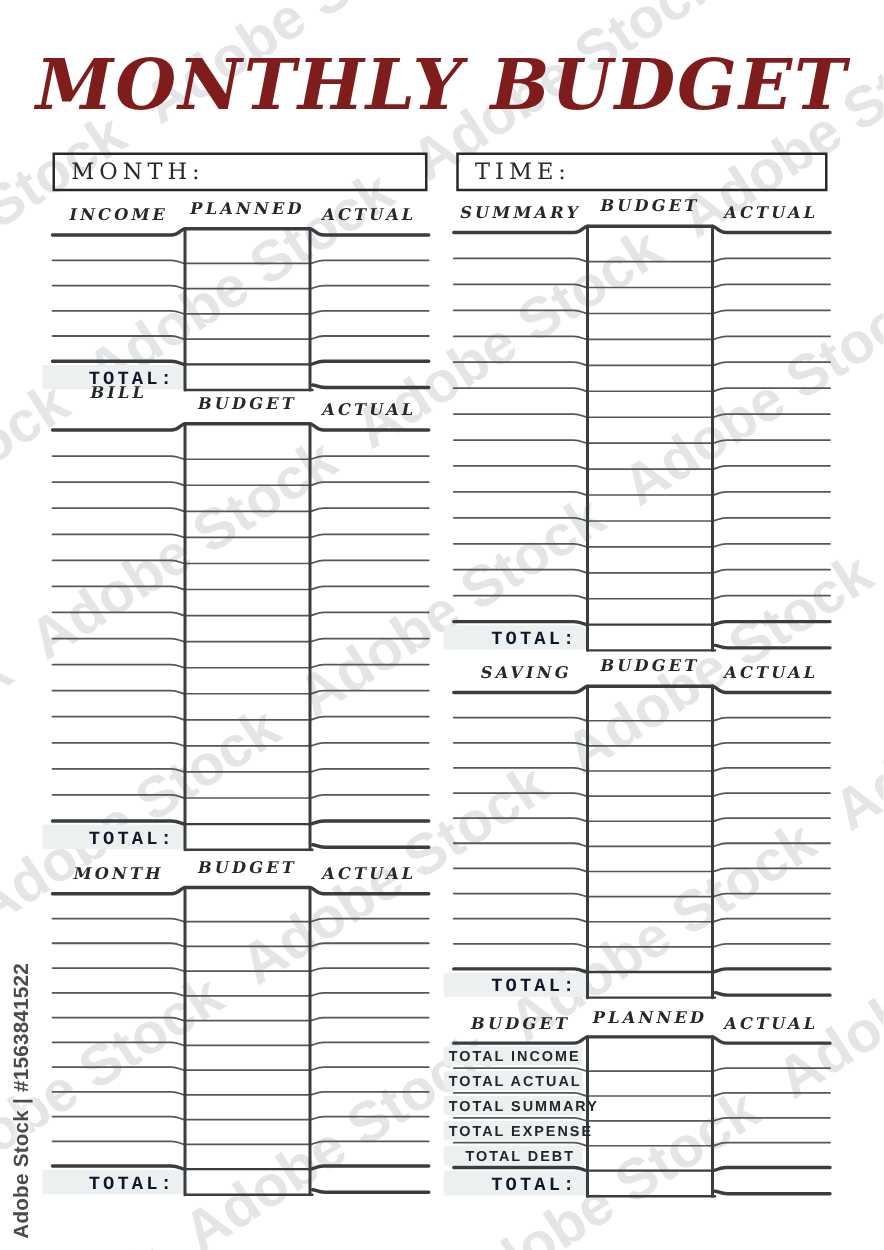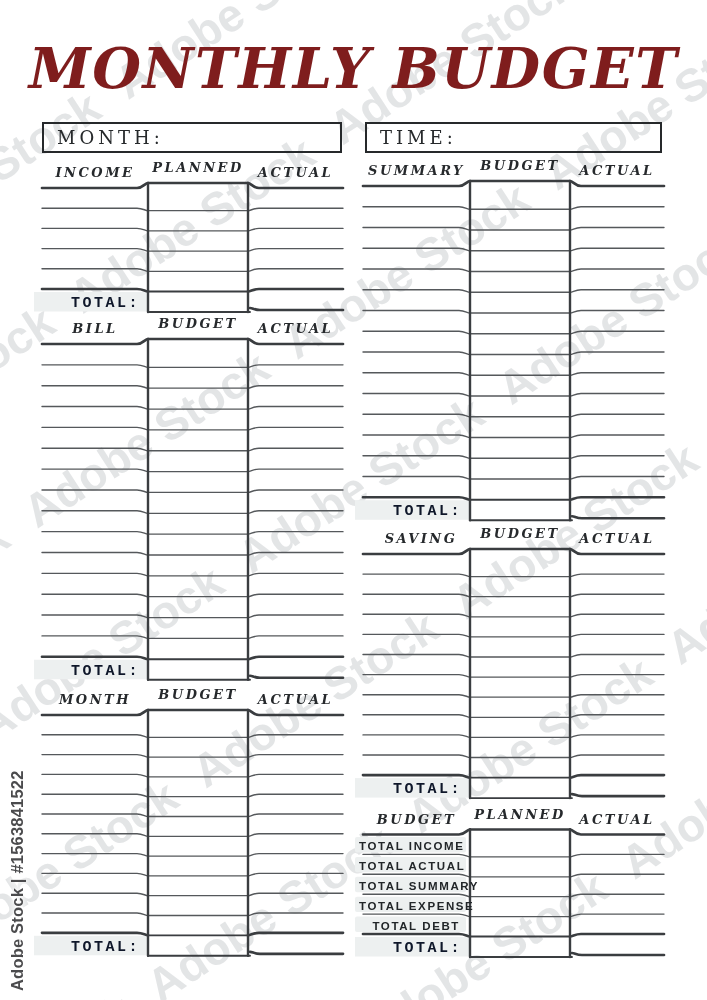--- a/index.html
+++ b/index.html
@@ -316,21 +316,21 @@
     <span class="fieldlabel">MONTH:</span>
   </div>
   <div class="fieldbox" id="time-box">
     <span class="fieldlabel">TIME:</span>
   </div>
   <div id="tables">
       <div class="hdr" style="left: 15px; top: 165px;">INCOME</div>
       <div class="hdr" style="left: 118px; top: 160px;">PLANNED</div>
       <div class="hdr" style="left: 215.5px; top: 165px;">ACTUAL</div>
       <div class="total" style="left: 34px; width: 106px; top: 294px;">TOTAL:</div>
-      <div class="hdr" style="left: 15px; top: 321px;">BILL</div>
+      <div class="hdr" style="left: 15px; top: 307px;">BILL</div>
       <div class="hdr" style="left: 118px; top: 316px;">BUDGET</div>
       <div class="hdr" style="left: 215.5px; top: 321px;">ACTUAL</div>
       <div class="total" style="left: 34px; width: 106px; top: 661.75px;">TOTAL:</div>
       <div class="hdr" style="left: 15px; top: 692px;">MONTH</div>
       <div class="hdr" style="left: 118px; top: 687px;">BUDGET</div>
       <div class="hdr" style="left: 215.5px; top: 692px;">ACTUAL</div>
       <div class="total" style="left: 34px; width: 106px; top: 937.8px;">TOTAL:</div>
       <div class="hdr" style="left: 336.5px; top: 163px;">SUMMARY</div>
       <div class="hdr" style="left: 440px; top: 158px;">BUDGET</div>
       <div class="hdr" style="left: 537px; top: 163px;">ACTUAL</div>

